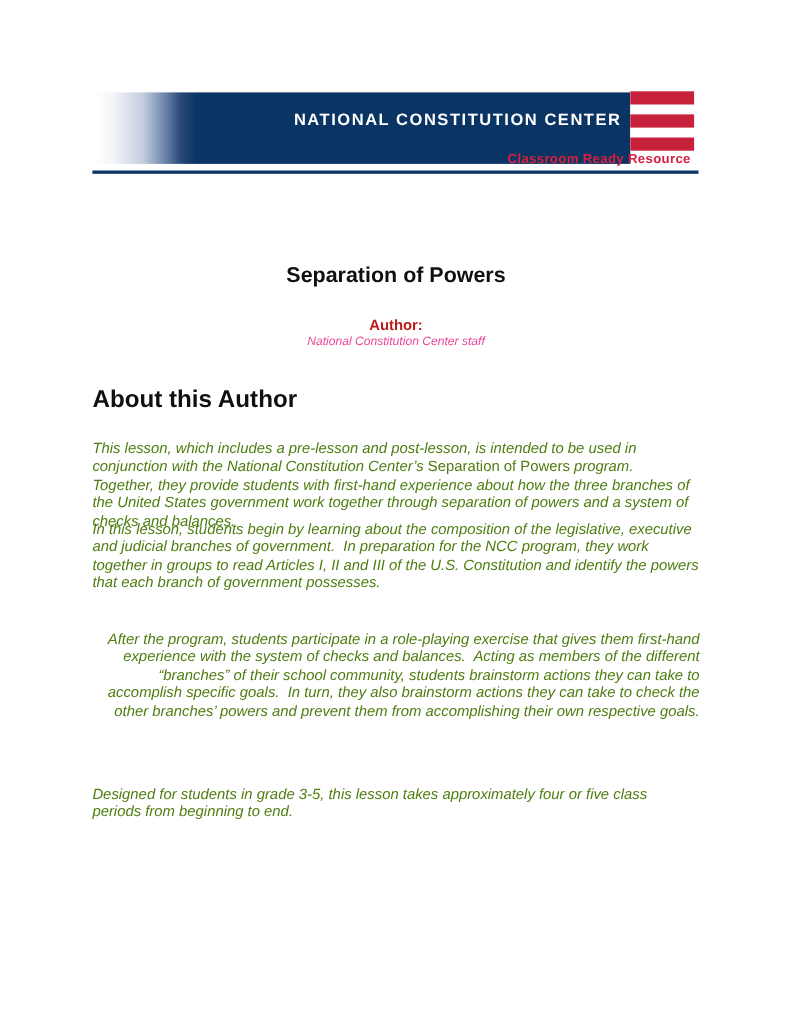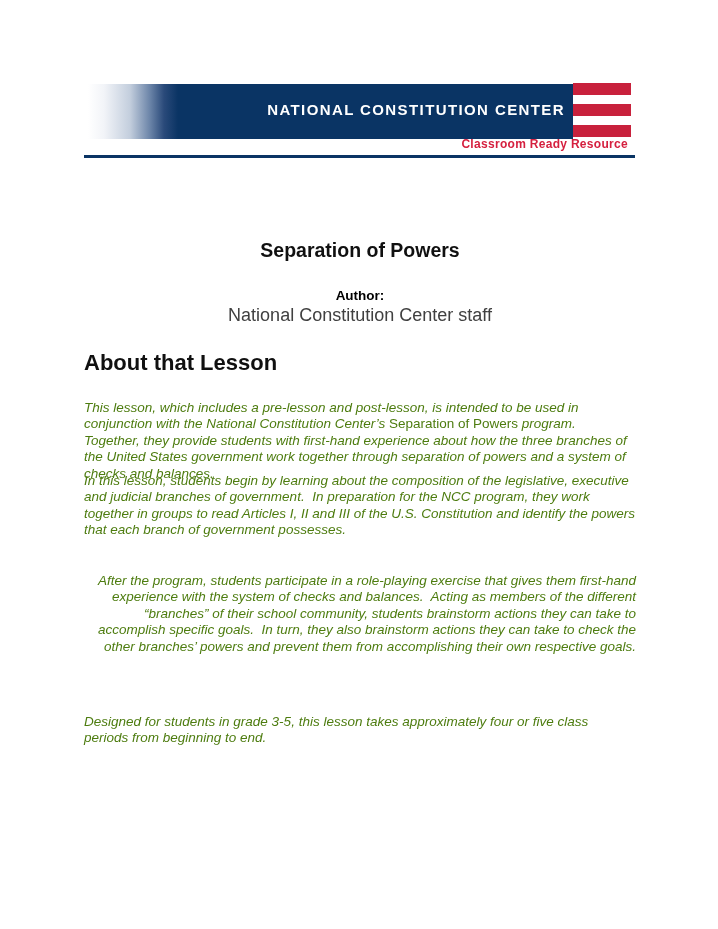--- a/index.html
+++ b/index.html
@@ -12,21 +12,21 @@
     overflow: hidden;
     font-family: "Liberation Sans", sans-serif;
   }
 
   
   .banner {
     position: absolute;
     left: 88px;
     top: 84px;
     width: 485px;
-    height: 55px;
+    height: 65px;
     background: linear-gradient(90deg,
       #ffffff 0px, #f2f4f8 16px, #c3cedd 42px, #6b84a8 62px, #2a4a7a 76px, var(--navy) 90px, var(--navy) 100%);
   }
   .banner-title {
     display: block;
     line-height: 51px;
     text-align: right;
     padding-right: 8px;
     color: #ffffff;
     font-weight: bold;
@@ -88,30 +88,31 @@
     color: #101010;
   }
   .author-label {
     position: absolute;
     left: 84px;
     top: 288px;
     width: 552px;
     text-align: center;
     font-size: 13.5px;
     font-weight: bold;
-    color: #000000;
+    color: #b91c1c;
   }
   .author-name {
     position: absolute;
     left: 84px;
     top: 304.5px;
     width: 552px;
     text-align: center;
-    font-size: 18px;
-    color: #404040;
+    font-size: 11px;
+    color: #ec4899;
+    font-style: italic;
   }
 
   .section-heading {
     position: absolute;
     left: 84px;
     top: 350px;
     margin: 0;
     font-size: 22px;
     font-weight: bold;
     color: #101010;
@@ -154,17 +155,17 @@
   <div class="tagline">Classroom Ready Resource</div>
 
   <div class="rule"></div>
 
   <h1 class="doc-title">Separation of Powers</h1>
 
   <div class="author-label">Author:</div>
 
   <div class="author-name">National Constitution Center staff</div>
 
-  <h2 class="section-heading">About that Lesson</h2>
+  <h2 class="section-heading">About this Author</h2>
 
   <div id="paragraphs"><p class="para para-0"><span class="seg-italic">This lesson, which includes a pre-lesson and post-lesson, is intended to be used in conjunction with the National Constitution Center’s </span><span class="seg-regular">Separation of Powers</span><span class="seg-italic"> program.  Together, they provide students with first-hand experience about how the three branches of the United States government work together through separation of powers and a system of checks and balances.</span></p><p class="para para-1"><span class="seg-italic">In this lesson, students begin by learning about the composition of the legislative, executive and judicial branches of government.  In preparation for the NCC program, they work together in groups to read Articles I, II and III of the U.S. Constitution and identify the powers that each branch of government possesses.</span></p><p class="para para-2"><span class="seg-italic">After the program, students participate in a role-playing exercise that gives them first-hand experience with the system of checks and balances.  Acting as members of the different “branches” of their school community, students brainstorm actions they can take to accomplish specific goals.  In turn, they also brainstorm actions they can take to check the other branches’ powers and prevent them from accomplishing their own respective goals.</span></p><p class="para para-3"><span class="seg-italic">Designed for students in grade 3-5, this lesson takes approximately four or five class periods from beginning to end.</span></p></div>
 
 </div>
 
 </body></html>

